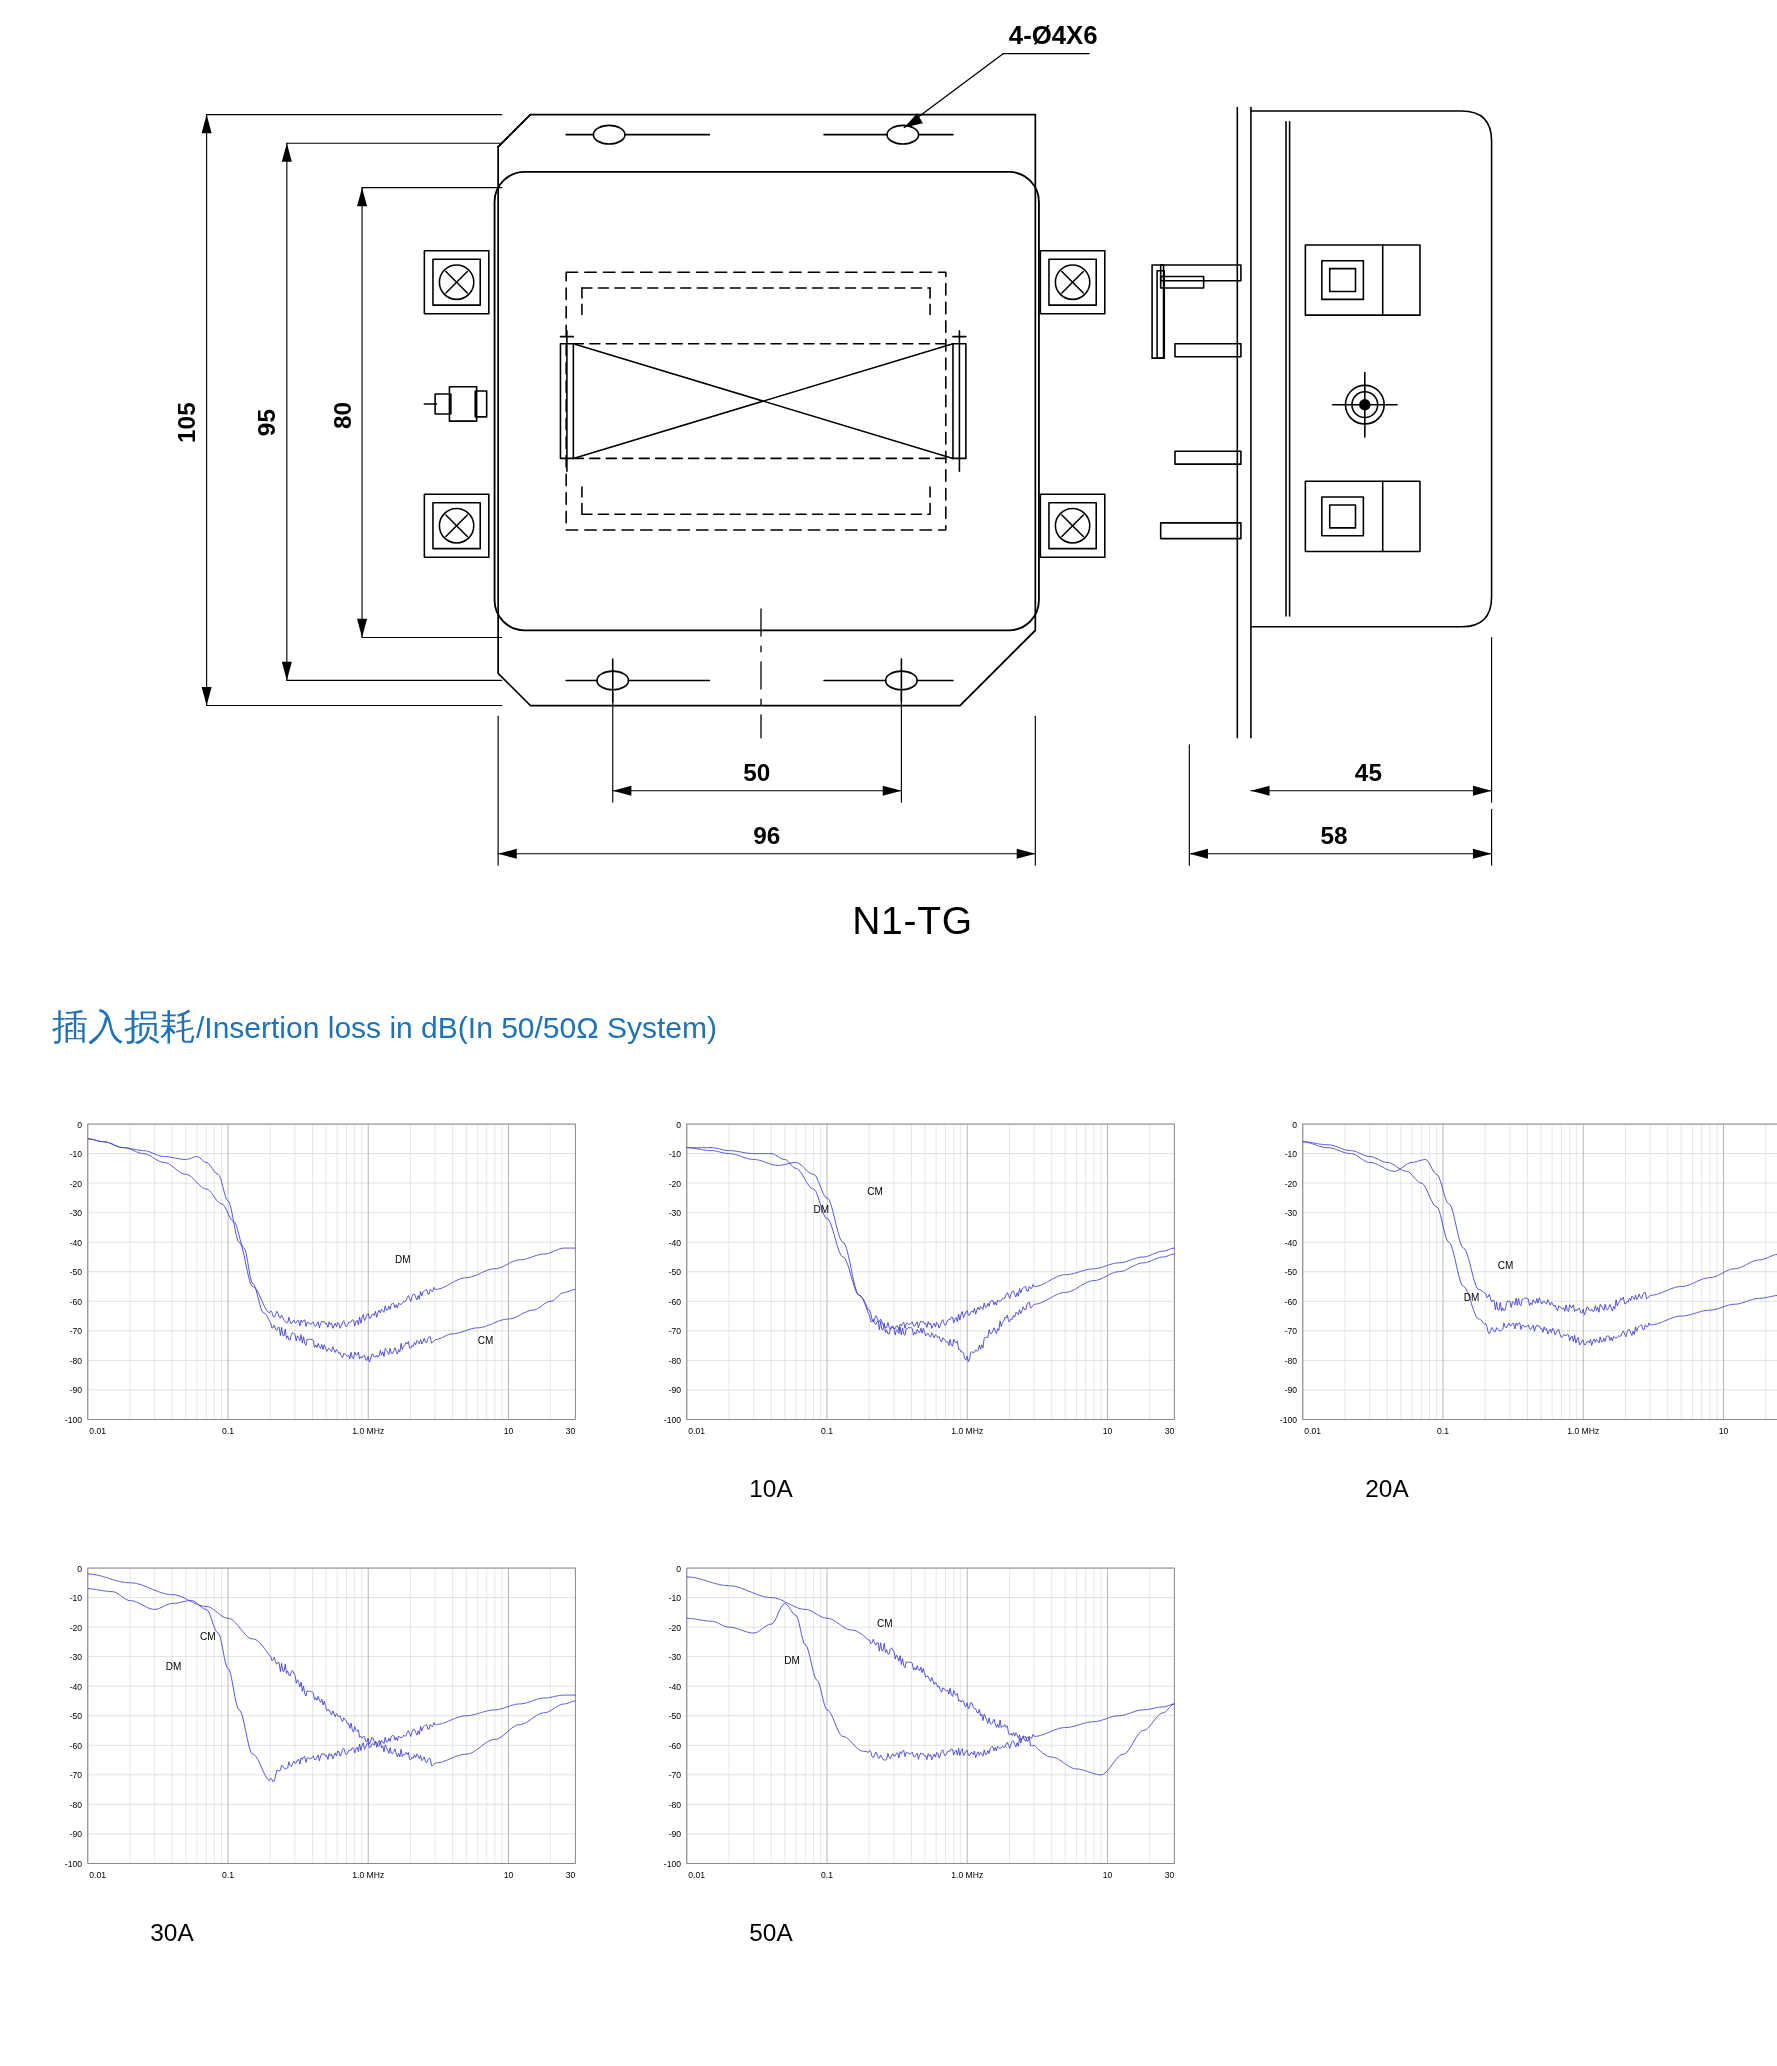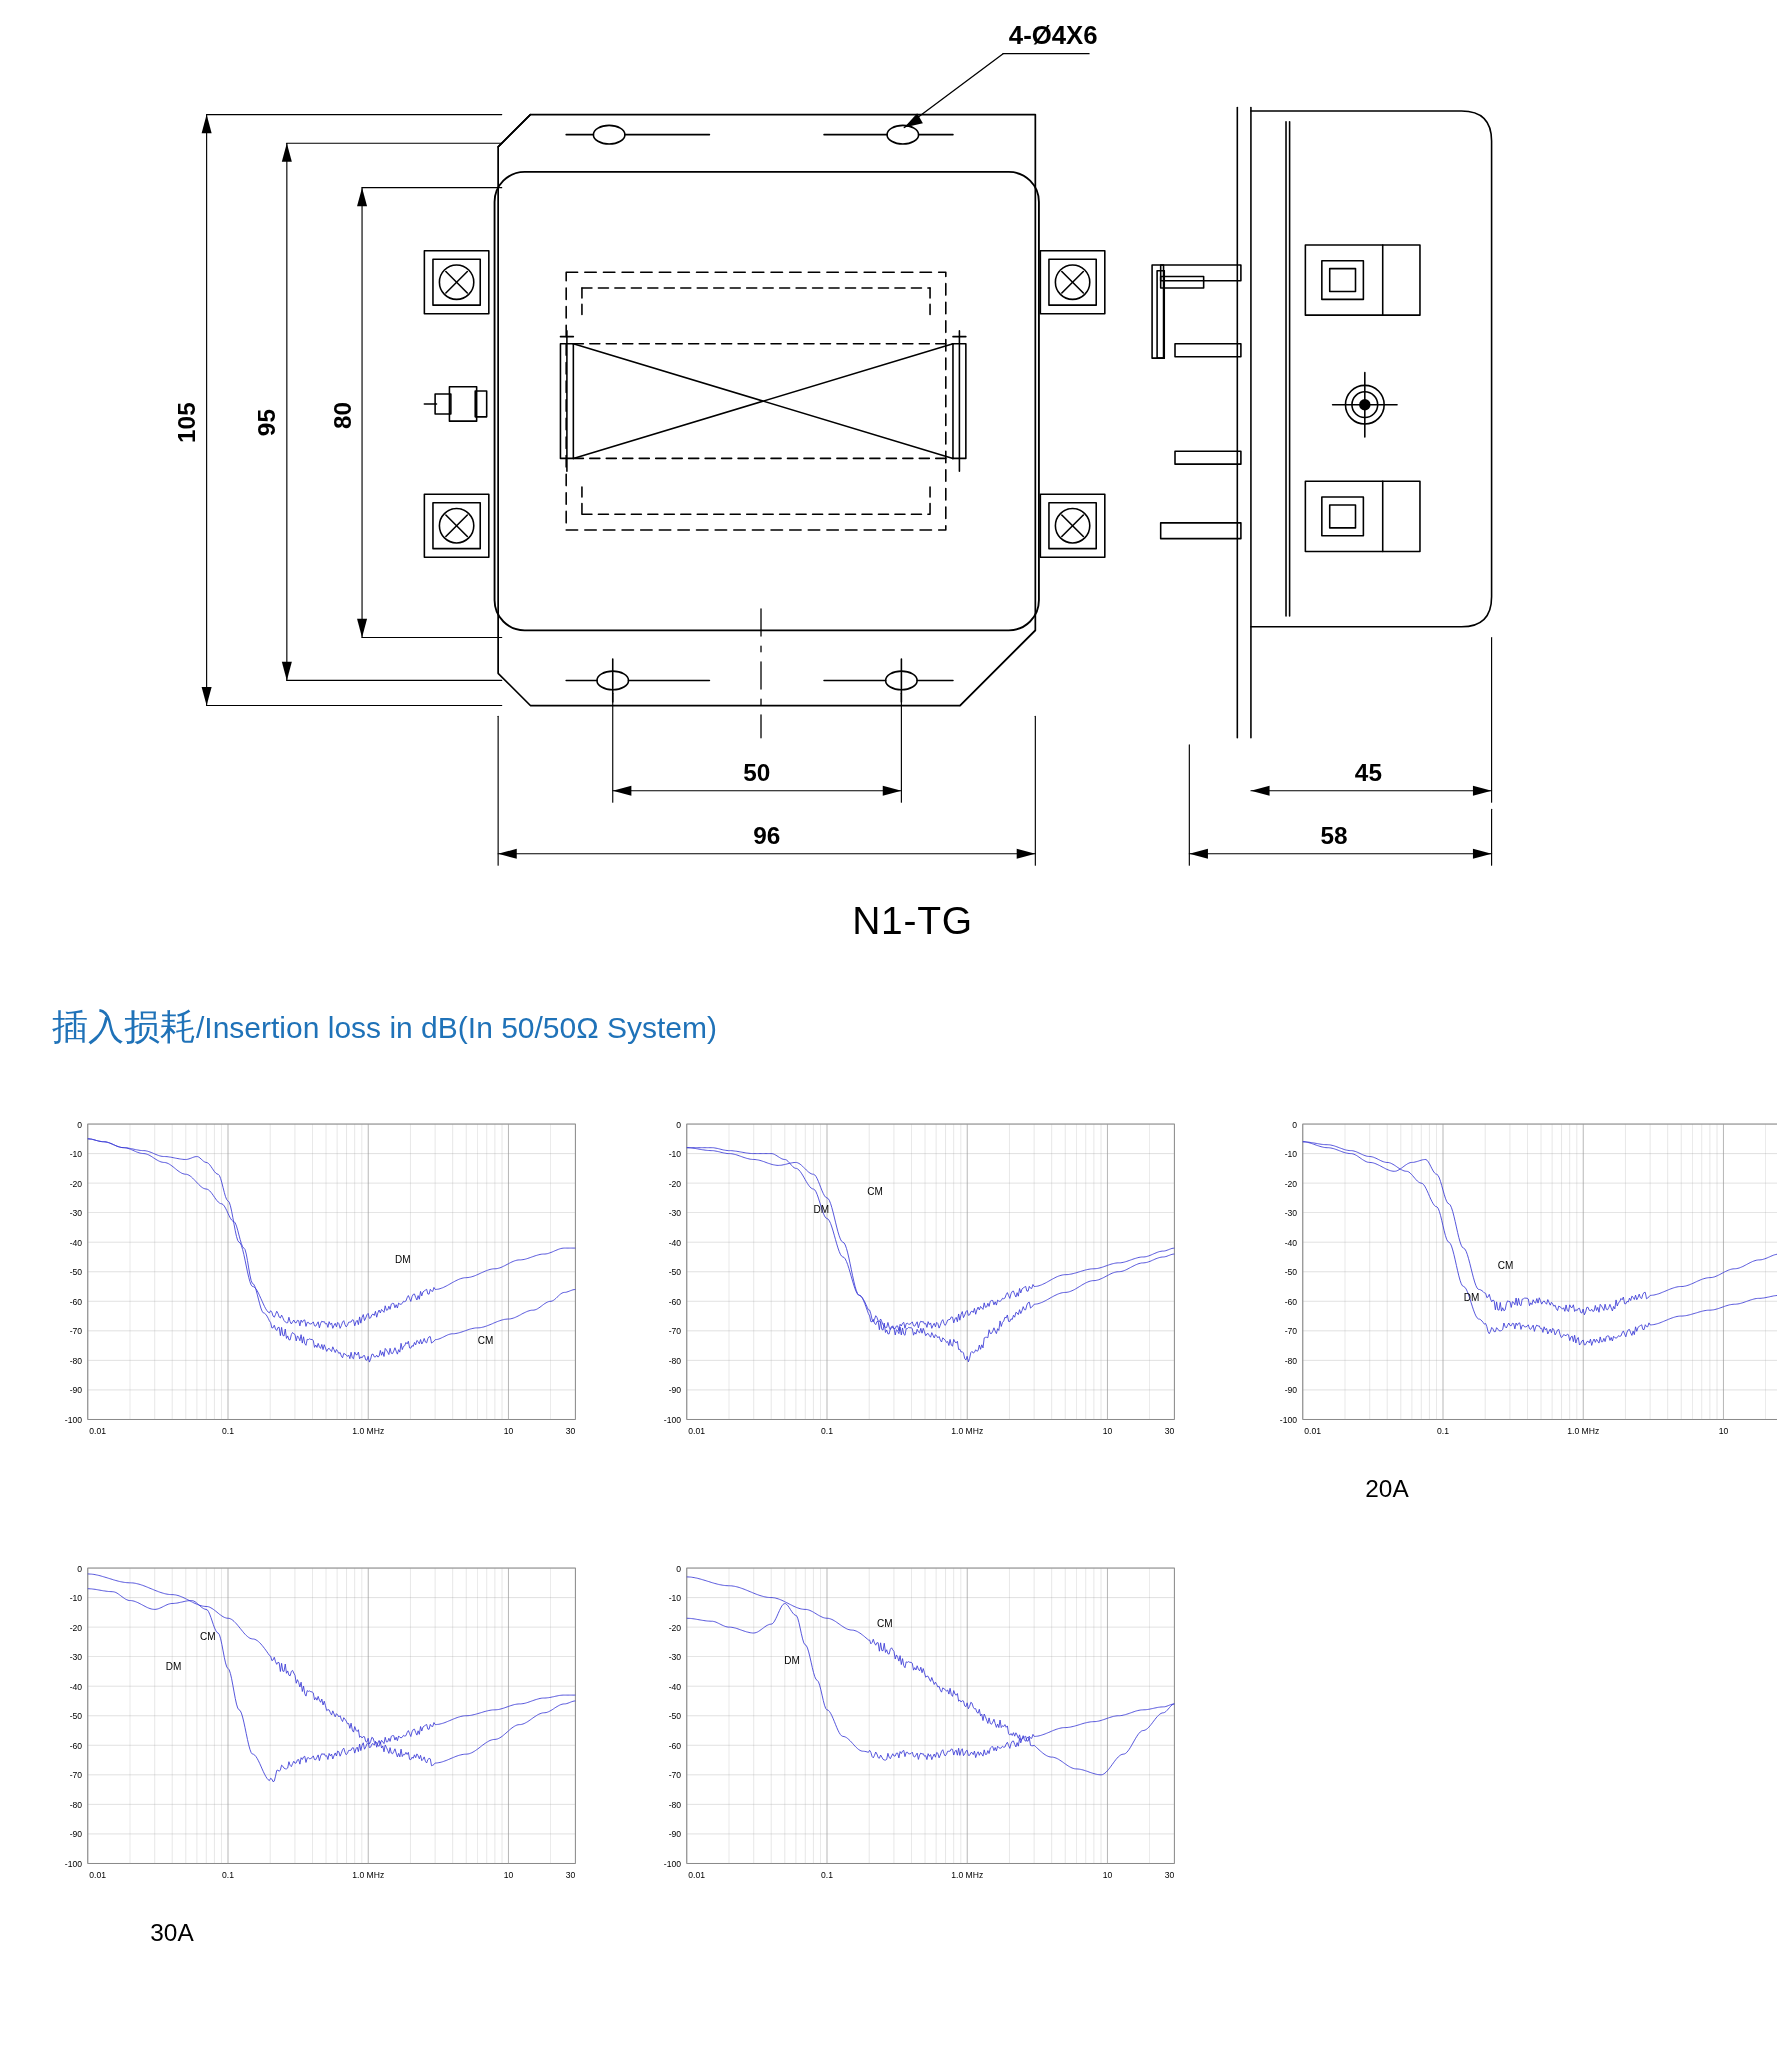--- a/index.html
+++ b/index.html
@@ -449,20 +449,21 @@
             <text x="70" y="446" text-anchor="start" font-size="12" fill="#000">0.01</text>
             <text x="263.5640744702255" y="446" text-anchor="middle" font-size="12" fill="#000">0.1</text>
             <text x="459.128148940451" y="446" text-anchor="middle" font-size="12" fill="#000">1.0  MHz</text>
             <text x="654.6922234106764" y="446" text-anchor="middle" font-size="12" fill="#000">10</text>
             <text x="748" y="446" text-anchor="end" font-size="12" fill="#000">30</text>
             <path d="M 68.0,47.0 L 69.7,47.0 L 71.4,47.1 L 73.1,47.2 L 74.8,47.4 L 76.5,47.6 L 78.2,47.8 L 79.9,48.1 L 81.6,48.4 L 83.3,48.7 L 85.0,49.0 L 86.7,49.3 L 88.4,49.6 L 90.1,49.9 L 91.8,50.1 L 93.5,50.4 L 95.2,50.6 L 96.9,50.8 L 98.6,50.9 L 100.3,51.0 L 102.0,51.1 L 103.7,51.1 L 105.4,51.2 L 107.1,51.5 L 108.8,51.8 L 110.5,52.1 L 112.2,52.5 L 113.9,52.9 L 115.6,53.4 L 117.3,53.8 L 119.0,54.2 L 120.7,54.5 L 122.4,54.8 L 124.1,55.1 L 125.8,55.2 L 127.5,55.2 L 129.2,55.3 L 130.9,55.5 L 132.6,55.8 L 134.3,56.2 L 136.0,56.6 L 137.7,57.1 L 139.4,57.7 L 141.1,58.3 L 142.8,58.9 L 144.5,59.5 L 146.2,60.1 L 147.9,60.7 L 149.6,61.2 L 151.3,61.8 L 153.0,62.2 L 154.7,62.6 L 156.4,63.0 L 158.1,63.2 L 159.8,63.4 L 161.5,63.4 L 163.2,63.5 L 164.9,63.7 L 166.6,64.0 L 168.3,64.3 L 170.0,64.7 L 171.7,65.2 L 173.4,65.8 L 175.1,66.3 L 176.8,66.9 L 178.5,67.6 L 180.2,68.2 L 181.9,68.8 L 183.6,69.3 L 185.3,69.9 L 187.0,70.4 L 188.7,70.8 L 190.4,71.1 L 192.1,71.4 L 193.8,71.6 L 195.5,71.7 L 197.2,71.6 L 198.9,71.5 L 200.6,71.3 L 202.3,70.9 L 204.0,70.6 L 205.7,70.2 L 207.4,69.8 L 209.1,69.3 L 210.8,68.9 L 212.5,68.5 L 214.2,68.2 L 215.9,67.9 L 217.6,67.7 L 219.3,67.6 L 221.0,67.6 L 222.7,68.1 L 224.4,68.9 L 226.1,70.0 L 227.8,71.4 L 229.5,72.9 L 231.2,74.6 L 232.9,76.3 L 234.6,78.0 L 236.3,79.6 L 238.0,81.1 L 239.7,82.3 L 241.4,83.3 L 243.1,83.9 L 244.8,84.0 L 246.5,85.0 L 248.2,87.1 L 249.9,90.3 L 251.6,94.2 L 253.3,98.5 L 255.0,102.9 L 256.7,107.2 L 258.4,111.0 L 260.1,114.1 L 261.8,116.2 L 263.5,117.0 L 265.2,118.0 L 266.9,120.7 L 268.6,125.0 L 270.3,130.5 L 272.0,136.9 L 273.7,143.7 L 275.4,150.8 L 277.1,157.7 L 278.8,164.2 L 280.5,169.8 L 282.2,174.4 L 283.9,177.5 L 285.6,178.8 L 287.3,179.7 L 289.0,182.7 L 290.7,187.5 L 292.4,193.7 L 294.1,200.9 L 295.8,208.9 L 297.5,217.2 L 299.2,225.4 L 300.9,233.1 L 302.6,240.1 L 304.3,245.9 L 306.0,250.2 L 307.7,252.6 L 309.4,253.1 L 311.1,254.4 L 312.8,256.9 L 314.5,260.3 L 316.2,264.3 L 317.9,268.9 L 319.6,273.6 L 321.3,278.4 L 323.0,281.6 L 324.7,289.6 L 326.4,289.8 L 328.1,286.3 L 329.8,291.8 L 331.5,293.8 L 333.2,289.5 L 334.9,289.3 L 336.6,300.9 L 338.3,289.3 L 340.0,300.4 L 341.7,301.4 L 343.4,291.6 L 345.1,304.7 L 346.8,301.2 L 348.5,306.6 L 350.2,306.7 L 351.9,299.3 L 353.6,296.5 L 355.3,298.2 L 357.0,299.2 L 358.7,308.2 L 360.4,300.8 L 362.1,302.5 L 363.8,306.3 L 365.5,297.2 L 367.2,308.1 L 368.9,298.4 L 370.6,307.1 L 372.3,308.6 L 374.0,299.5 L 375.7,299.3 L 377.4,297.6 L 379.1,298.2 L 380.8,298.0 L 382.5,299.2 L 384.2,308.5 L 385.9,304.5 L 387.6,307.0 L 389.3,300.3 L 391.0,303.9 L 392.7,305.1 L 394.4,298.9 L 396.1,305.7 L 397.8,298.9 L 399.5,303.8 L 401.2,309.3 L 402.9,306.7 L 404.6,306.1 L 406.3,309.0 L 408.0,311.3 L 409.7,304.9 L 411.4,308.6 L 413.1,312.3 L 414.8,307.7 L 416.5,309.5 L 418.2,312.2 L 419.9,310.3 L 421.6,315.3 L 423.3,318.0 L 425.0,312.1 L 426.7,313.8 L 428.4,315.6 L 430.1,318.5 L 431.8,317.3 L 433.5,322.9 L 435.2,314.4 L 436.9,322.4 L 438.6,323.8 L 440.3,314.3 L 442.0,318.0 L 443.7,319.2 L 445.4,317.0 L 447.1,328.4 L 448.8,328.1 L 450.5,332.0 L 452.2,331.5 L 453.9,333.3 L 455.6,341.1 L 457.3,343.0 L 459.0,337.9 L 460.7,345.7 L 462.4,340.9 L 464.1,332.8 L 465.8,331.1 L 467.5,333.4 L 469.2,332.3 L 470.9,328.8 L 472.6,330.9 L 474.3,329.9 L 476.0,322.2 L 477.7,328.2 L 479.4,321.9 L 481.1,326.2 L 482.8,312.3 L 484.5,311.5 L 486.2,311.4 L 487.9,312.0 L 489.6,300.9 L 491.3,306.2 L 493.0,306.1 L 494.7,302.9 L 496.4,298.2 L 498.1,302.7 L 499.8,306.3 L 501.5,299.4 L 503.2,301.9 L 504.9,288.6 L 506.6,296.3 L 508.3,290.6 L 510.0,288.8 L 511.7,283.4 L 513.4,284.5 L 515.1,280.3 L 516.8,289.2 L 518.5,289.5 L 520.2,285.7 L 521.9,286.6 L 523.6,280.7 L 525.3,283.4 L 527.0,276.6 L 528.7,277.5 L 530.4,279.8 L 532.1,272.9 L 533.8,278.3 L 535.5,274.3 L 537.2,268.7 L 538.9,272.9 L 540.6,273.1 L 542.3,266.4 L 544.0,263.2 L 545.7,262.4 L 547.4,270.7 L 549.1,269.2 L 550.8,267.6 L 552.5,265.3 L 554.2,265.2 L 555.9,265.0 L 557.6,264.7 L 559.3,264.2 L 561.0,263.6 L 562.7,263.0 L 564.4,262.3 L 566.1,261.4 L 567.8,260.6 L 569.5,259.7 L 571.2,258.7 L 572.9,257.8 L 574.6,256.8 L 576.3,255.8 L 578.0,254.9 L 579.7,254.0 L 581.4,253.1 L 583.1,252.3 L 584.8,251.5 L 586.5,250.8 L 588.2,250.2 L 589.9,249.7 L 591.6,249.3 L 593.3,249.0 L 595.0,248.9 L 596.7,248.8 L 598.4,248.6 L 600.1,248.3 L 601.8,247.8 L 603.5,247.2 L 605.2,246.5 L 606.9,245.7 L 608.6,244.9 L 610.3,243.9 L 612.0,242.9 L 613.7,241.9 L 615.4,240.8 L 617.1,239.8 L 618.8,238.7 L 620.5,237.7 L 622.2,236.8 L 623.9,235.8 L 625.6,235.0 L 627.3,234.3 L 629.0,233.6 L 630.7,233.1 L 632.4,232.7 L 634.1,232.4 L 635.8,232.4 L 637.5,232.3 L 639.2,232.0 L 640.9,231.6 L 642.6,231.1 L 644.3,230.4 L 646.0,229.7 L 647.7,228.9 L 649.4,228.1 L 651.1,227.2 L 652.8,226.3 L 654.5,225.4 L 656.2,224.5 L 657.9,223.6 L 659.6,222.8 L 661.3,222.0 L 663.0,221.4 L 664.7,220.8 L 666.4,220.4 L 668.1,220.1 L 669.8,220.0 L 671.5,219.9 L 673.2,219.7 L 674.9,219.4 L 676.6,218.9 L 678.3,218.3 L 680.0,217.6 L 681.7,216.8 L 683.4,215.9 L 685.1,215.0 L 686.8,214.1 L 688.5,213.2 L 690.2,212.3 L 691.9,211.5 L 693.6,210.6 L 695.3,209.9 L 697.0,209.2 L 698.7,208.6 L 700.4,208.2 L 702.1,207.8 L 703.8,207.7 L 705.5,207.6 L 707.2,207.4 L 708.9,207.1 L 710.6,206.7 L 712.3,206.1 L 714.0,205.5 L 715.7,204.8 L 717.4,204.0 L 719.1,203.3 L 720.8,202.5 L 722.5,201.8 L 724.2,201.2 L 725.9,200.6 L 727.6,200.1 L 729.3,199.7 L 731.0,199.5 L 732.7,199.4 L 734.4,199.2 L 736.1,198.8 L 737.8,198.3 L 739.5,197.6 L 741.2,197.0 L 742.9,196.3 L 744.6,195.8 L 746.3,195.4 L 748.0,195.3" fill="none" stroke="#3b3bd6" stroke-width="1.2"></path>
             <path d="M 68.0,47.0 L 69.7,47.0 L 71.4,47.0 L 73.1,47.0 L 74.8,47.0 L 76.5,47.0 L 78.2,47.0 L 79.9,47.0 L 81.6,47.0 L 83.3,47.0 L 85.0,47.0 L 86.7,47.0 L 88.4,47.0 L 90.1,47.0 L 91.8,47.0 L 93.5,47.0 L 95.2,47.0 L 96.9,47.0 L 98.6,47.0 L 100.3,47.0 L 102.0,47.0 L 103.7,47.0 L 105.4,47.1 L 107.1,47.4 L 108.8,47.7 L 110.5,48.0 L 112.2,48.4 L 113.9,48.8 L 115.6,49.3 L 117.3,49.7 L 119.0,50.1 L 120.7,50.4 L 122.4,50.7 L 124.1,50.9 L 125.8,51.1 L 127.5,51.1 L 129.2,51.1 L 130.9,51.2 L 132.6,51.4 L 134.3,51.6 L 136.0,51.8 L 137.7,52.0 L 139.4,52.3 L 141.1,52.6 L 142.8,52.9 L 144.5,53.2 L 146.2,53.5 L 147.9,53.8 L 149.6,54.1 L 151.3,54.4 L 153.0,54.6 L 154.7,54.8 L 156.4,55.0 L 158.1,55.1 L 159.8,55.2 L 161.5,55.2 L 163.2,55.2 L 164.9,55.2 L 166.6,55.2 L 168.3,55.2 L 170.0,55.2 L 171.7,55.2 L 173.4,55.2 L 175.1,55.2 L 176.8,55.2 L 178.5,55.2 L 180.2,55.2 L 181.9,55.2 L 183.6,55.2 L 185.3,55.2 L 187.0,55.3 L 188.7,55.7 L 190.4,56.4 L 192.1,57.4 L 193.8,58.4 L 195.5,59.5 L 197.2,60.6 L 198.9,61.6 L 200.6,62.5 L 202.3,63.1 L 204.0,63.4 L 205.7,63.6 L 207.4,64.4 L 209.1,65.9 L 210.8,67.7 L 212.5,69.7 L 214.2,71.7 L 215.9,73.5 L 217.6,74.9 L 219.3,75.7 L 221.0,75.9 L 222.7,76.7 L 224.4,78.1 L 226.1,80.1 L 227.8,82.5 L 229.5,85.2 L 231.2,88.1 L 232.9,91.1 L 234.6,94.1 L 236.3,96.9 L 238.0,99.4 L 239.7,101.6 L 241.4,103.3 L 243.1,104.3 L 244.8,104.7 L 246.5,105.8 L 248.2,108.5 L 249.9,112.5 L 251.6,117.3 L 253.3,122.7 L 255.0,128.2 L 256.7,133.5 L 258.4,138.3 L 260.1,142.2 L 261.8,144.8 L 263.5,145.8 L 265.2,146.7 L 266.9,149.1 L 268.6,152.8 L 270.3,157.6 L 272.0,163.1 L 273.7,169.0 L 275.4,175.1 L 277.1,181.1 L 278.8,186.7 L 280.5,191.6 L 282.2,195.6 L 283.9,198.2 L 285.6,199.4 L 287.3,200.0 L 289.0,202.2 L 290.7,205.7 L 292.4,210.1 L 294.1,215.4 L 295.8,221.1 L 297.5,227.1 L 299.2,233.0 L 300.9,238.6 L 302.6,243.7 L 304.3,247.9 L 306.0,251.0 L 307.7,252.7 L 309.4,253.1 L 311.1,254.1 L 312.8,256.1 L 314.5,258.8 L 316.2,262.0 L 317.9,265.7 L 319.6,269.5 L 321.3,273.3 L 323.0,273.5 L 324.7,278.8 L 326.4,286.5 L 328.1,289.7 L 329.8,286.4 L 331.5,281.3 L 333.2,283.7 L 334.9,288.7 L 336.6,289.8 L 338.3,285.9 L 340.0,289.6 L 341.7,293.8 L 343.4,296.0 L 345.1,297.5 L 346.8,297.8 L 348.5,290.7 L 350.2,297.3 L 351.9,300.6 L 353.6,297.9 L 355.3,295.4 L 357.0,299.3 L 358.7,299.3 L 360.4,295.6 L 362.1,295.6 L 363.8,302.2 L 365.5,293.3 L 367.2,295.7 L 368.9,291.9 L 370.6,290.6 L 372.3,298.8 L 374.0,292.5 L 375.7,291.6 L 377.4,293.4 L 379.1,293.0 L 380.8,292.0 L 382.5,289.9 L 384.2,295.3 L 385.9,295.9 L 387.6,292.9 L 389.3,289.8 L 391.0,298.3 L 392.7,292.1 L 394.4,288.9 L 396.1,290.1 L 397.8,289.4 L 399.5,292.9 L 401.2,292.2 L 402.9,297.6 L 404.6,289.6 L 406.3,293.6 L 408.0,291.4 L 409.7,298.9 L 411.4,294.9 L 413.1,291.9 L 414.8,296.8 L 416.5,290.6 L 418.2,292.3 L 419.9,298.6 L 421.6,294.6 L 423.3,289.2 L 425.0,286.8 L 426.7,292.0 L 428.4,294.8 L 430.1,292.0 L 431.8,287.4 L 433.5,286.8 L 435.2,286.4 L 436.9,283.0 L 438.6,283.4 L 440.3,291.3 L 442.0,285.8 L 443.7,283.6 L 445.4,289.7 L 447.1,278.9 L 448.8,287.6 L 450.5,279.7 L 452.2,275.5 L 453.9,284.0 L 455.6,280.5 L 457.3,275.8 L 459.0,274.0 L 460.7,280.8 L 462.4,280.3 L 464.1,275.9 L 465.8,274.8 L 467.5,276.9 L 469.2,271.1 L 470.9,279.3 L 472.6,273.1 L 474.3,269.3 L 476.0,273.3 L 477.7,268.4 L 479.4,270.4 L 481.1,272.5 L 482.8,263.4 L 484.5,269.6 L 486.2,269.2 L 487.9,264.0 L 489.6,268.3 L 491.3,261.1 L 493.0,260.0 L 494.7,260.1 L 496.4,266.1 L 498.1,261.9 L 499.8,266.5 L 501.5,259.6 L 503.2,261.0 L 504.9,261.3 L 506.6,260.0 L 508.3,257.0 L 510.0,257.7 L 511.7,256.7 L 513.4,252.0 L 515.1,249.1 L 516.8,253.2 L 518.5,257.2 L 520.2,250.6 L 521.9,247.4 L 523.6,246.9 L 525.3,251.7 L 527.0,255.3 L 528.7,249.2 L 530.4,254.1 L 532.1,243.3 L 533.8,249.6 L 535.5,244.1 L 537.2,242.6 L 538.9,241.5 L 540.6,240.4 L 542.3,246.9 L 544.0,247.1 L 545.7,240.4 L 547.4,242.9 L 549.1,243.3 L 550.8,237.8 L 552.5,240.6 L 554.2,240.5 L 555.9,240.3 L 557.6,240.0 L 559.3,239.5 L 561.0,238.9 L 562.7,238.3 L 564.4,237.5 L 566.1,236.7 L 567.8,235.9 L 569.5,235.0 L 571.2,234.0 L 572.9,233.1 L 574.6,232.1 L 576.3,231.1 L 578.0,230.2 L 579.7,229.3 L 581.4,228.4 L 583.1,227.5 L 584.8,226.8 L 586.5,226.1 L 588.2,225.5 L 589.9,225.0 L 591.6,224.6 L 593.3,224.3 L 595.0,224.1 L 596.7,224.1 L 598.4,224.0 L 600.1,223.9 L 601.8,223.6 L 603.5,223.3 L 605.2,223.0 L 606.9,222.6 L 608.6,222.1 L 610.3,221.7 L 612.0,221.2 L 613.7,220.6 L 615.4,220.1 L 617.1,219.6 L 618.8,219.1 L 620.5,218.6 L 622.2,218.1 L 623.9,217.6 L 625.6,217.2 L 627.3,216.8 L 629.0,216.5 L 630.7,216.2 L 632.4,216.0 L 634.1,215.9 L 635.8,215.9 L 637.5,215.8 L 639.2,215.6 L 640.9,215.4 L 642.6,215.0 L 644.3,214.6 L 646.0,214.1 L 647.7,213.6 L 649.4,213.0 L 651.1,212.4 L 652.8,211.8 L 654.5,211.2 L 656.2,210.6 L 657.9,210.0 L 659.6,209.5 L 661.3,209.0 L 663.0,208.6 L 664.7,208.2 L 666.4,207.9 L 668.1,207.7 L 669.8,207.6 L 671.5,207.6 L 673.2,207.5 L 674.9,207.2 L 676.6,206.9 L 678.3,206.5 L 680.0,206.0 L 681.7,205.5 L 683.4,204.9 L 685.1,204.3 L 686.8,203.7 L 688.5,203.1 L 690.2,202.5 L 691.9,201.9 L 693.6,201.4 L 695.3,200.9 L 697.0,200.4 L 698.7,200.0 L 700.4,199.7 L 702.1,199.5 L 703.8,199.4 L 705.5,199.4 L 707.2,199.2 L 708.9,198.9 L 710.6,198.4 L 712.3,197.9 L 714.0,197.2 L 715.7,196.5 L 717.4,195.8 L 719.1,195.0 L 720.8,194.3 L 722.5,193.6 L 724.2,192.9 L 725.9,192.3 L 727.6,191.8 L 729.3,191.5 L 731.0,191.2 L 732.7,191.2 L 734.4,191.0 L 736.1,190.6 L 737.8,190.0 L 739.5,189.4 L 741.2,188.7 L 742.9,188.1 L 744.6,187.5 L 746.3,187.2 L 748.0,187.0" fill="none" stroke="#3b3bd6" stroke-width="1.2"></path>
             <text x="319.6" y="112.88" font-size="14" fill="#000">CM</text>
             <text x="244.8" y="137.6" font-size="14" fill="#000">DM</text>
           </svg></div>
+      <div class="chart-caption">10A</div>
     </div>
     <div class="chart-cell col2">
       <div class="chart-box"><svg width="545" height="337" viewBox="0 0 760 470">
             <rect x="68" y="14" width="680" height="412" fill="#fff" stroke="#555" stroke-width="1"></rect>
             <line x1="68" y1="14" x2="68" y2="426" stroke="#9a9a9a" stroke-width="1.1" opacity="0.9"></line>
             <line x1="126.87065248980248" y1="14" x2="126.87065248980248" y2="426" stroke="#9a9a9a" stroke-width="0.6" opacity="0.55"></line>
             <line x1="161.30777658932348" y1="14" x2="161.30777658932348" y2="426" stroke="#9a9a9a" stroke-width="0.6" opacity="0.55"></line>
             <line x1="185.74130497960496" y1="14" x2="185.74130497960496" y2="426" stroke="#9a9a9a" stroke-width="0.6" opacity="0.55"></line>
             <line x1="204.693421980423" y1="14" x2="204.693421980423" y2="426" stroke="#9a9a9a" stroke-width="0.6" opacity="0.55"></line>
             <line x1="220.17842907912595" y1="14" x2="220.17842907912595" y2="426" stroke="#9a9a9a" stroke-width="0.6" opacity="0.55"></line>
@@ -654,16 +655,17 @@
             <text x="70" y="446" text-anchor="start" font-size="12" fill="#000">0.01</text>
             <text x="263.5640744702255" y="446" text-anchor="middle" font-size="12" fill="#000">0.1</text>
             <text x="459.128148940451" y="446" text-anchor="middle" font-size="12" fill="#000">1.0  MHz</text>
             <text x="654.6922234106764" y="446" text-anchor="middle" font-size="12" fill="#000">10</text>
             <text x="748" y="446" text-anchor="end" font-size="12" fill="#000">30</text>
             <path d="M 68.0,26.4 L 69.7,26.4 L 71.4,26.5 L 73.1,26.6 L 74.8,26.8 L 76.5,27.1 L 78.2,27.3 L 79.9,27.7 L 81.6,28.0 L 83.3,28.4 L 85.0,28.9 L 86.7,29.3 L 88.4,29.8 L 90.1,30.3 L 91.8,30.8 L 93.5,31.3 L 95.2,31.8 L 96.9,32.4 L 98.6,32.9 L 100.3,33.4 L 102.0,34.0 L 103.7,34.5 L 105.4,35.0 L 107.1,35.5 L 108.8,35.9 L 110.5,36.4 L 112.2,36.8 L 113.9,37.2 L 115.6,37.5 L 117.3,37.8 L 119.0,38.1 L 120.7,38.3 L 122.4,38.5 L 124.1,38.6 L 125.8,38.7 L 127.5,38.7 L 129.2,38.8 L 130.9,38.9 L 132.6,39.2 L 134.3,39.4 L 136.0,39.8 L 137.7,40.2 L 139.4,40.6 L 141.1,41.1 L 142.8,41.7 L 144.5,42.3 L 146.2,42.9 L 147.9,43.5 L 149.6,44.2 L 151.3,44.9 L 153.0,45.6 L 154.7,46.3 L 156.4,47.0 L 158.1,47.7 L 159.8,48.4 L 161.5,49.1 L 163.2,49.8 L 164.9,50.5 L 166.6,51.1 L 168.3,51.7 L 170.0,52.3 L 171.7,52.8 L 173.4,53.3 L 175.1,53.8 L 176.8,54.2 L 178.5,54.5 L 180.2,54.8 L 181.9,55.0 L 183.6,55.1 L 185.3,55.2 L 187.0,55.2 L 188.7,55.4 L 190.4,55.6 L 192.1,56.0 L 193.8,56.5 L 195.5,57.0 L 197.2,57.6 L 198.9,58.3 L 200.6,59.0 L 202.3,59.8 L 204.0,60.6 L 205.7,61.5 L 207.4,62.3 L 209.1,63.2 L 210.8,64.1 L 212.5,65.0 L 214.2,65.8 L 215.9,66.7 L 217.6,67.5 L 219.3,68.2 L 221.0,69.0 L 222.7,69.6 L 224.4,70.2 L 226.1,70.7 L 227.8,71.1 L 229.5,71.4 L 231.2,71.6 L 232.9,71.7 L 234.6,71.7 L 236.3,72.0 L 238.0,72.5 L 239.7,73.1 L 241.4,73.9 L 243.1,74.7 L 244.8,75.7 L 246.5,76.7 L 248.2,77.7 L 249.9,78.8 L 251.6,79.8 L 253.3,80.7 L 255.0,81.6 L 256.7,82.4 L 258.4,83.1 L 260.1,83.6 L 261.8,83.9 L 263.5,84.0 L 265.2,84.1 L 266.9,84.5 L 268.6,85.0 L 270.3,85.7 L 272.0,86.5 L 273.7,87.5 L 275.4,88.5 L 277.1,89.7 L 278.8,90.9 L 280.5,92.1 L 282.2,93.3 L 283.9,94.5 L 285.6,95.6 L 287.3,96.7 L 289.0,97.7 L 290.7,98.6 L 292.4,99.4 L 294.1,99.9 L 295.8,100.3 L 297.5,100.5 L 299.2,100.6 L 300.9,100.8 L 302.6,101.3 L 304.3,101.9 L 306.0,102.7 L 307.7,103.7 L 309.4,104.7 L 311.1,105.9 L 312.8,107.2 L 314.5,108.5 L 316.2,109.9 L 317.9,111.4 L 319.6,112.8 L 321.3,114.3 L 323.0,114.4 L 324.7,119.7 L 326.4,117.9 L 328.1,113.3 L 329.8,118.6 L 331.5,121.6 L 333.2,118.1 L 334.9,118.3 L 336.6,130.0 L 338.3,118.3 L 340.0,129.0 L 341.7,129.3 L 343.4,118.9 L 345.1,131.7 L 346.8,128.0 L 348.5,133.5 L 350.2,134.0 L 351.9,127.2 L 353.6,125.2 L 355.3,128.1 L 357.0,130.4 L 358.7,140.9 L 360.4,135.2 L 362.1,138.4 L 363.8,143.8 L 365.5,136.2 L 367.2,148.6 L 368.9,140.3 L 370.6,150.2 L 372.3,153.0 L 374.0,144.9 L 375.7,145.5 L 377.4,144.5 L 379.1,145.6 L 380.8,145.5 L 382.5,146.8 L 384.2,156.4 L 385.9,152.9 L 387.6,156.2 L 389.3,150.3 L 391.0,155.1 L 392.7,157.4 L 394.4,152.3 L 396.1,160.0 L 397.8,154.2 L 399.5,160.0 L 401.2,166.4 L 402.9,164.7 L 404.6,165.0 L 406.3,168.8 L 408.0,172.1 L 409.7,166.7 L 411.4,171.5 L 413.1,176.4 L 414.8,173.1 L 416.5,176.3 L 418.2,180.0 L 419.9,178.9 L 421.6,184.3 L 423.3,187.1 L 425.0,181.1 L 426.7,182.4 L 428.4,183.5 L 430.1,185.7 L 431.8,184.1 L 433.5,189.8 L 435.2,181.7 L 436.9,190.4 L 438.6,193.0 L 440.3,184.9 L 442.0,189.8 L 443.7,191.4 L 445.4,189.0 L 447.1,199.7 L 448.8,198.2 L 450.5,200.9 L 452.2,199.0 L 453.9,199.5 L 455.6,206.3 L 457.3,207.4 L 459.0,202.0 L 460.7,210.3 L 462.4,207.0 L 464.1,201.3 L 465.8,202.4 L 467.5,208.1 L 469.2,210.4 L 470.9,210.1 L 472.6,215.2 L 474.3,216.4 L 476.0,211.0 L 477.7,220.2 L 479.4,217.9 L 481.1,226.7 L 482.8,217.6 L 484.5,221.5 L 486.2,226.0 L 487.9,230.7 L 489.6,223.0 L 491.3,230.7 L 493.0,231.9 L 494.7,228.9 L 496.4,224.9 L 498.1,230.8 L 499.8,236.2 L 501.5,231.5 L 503.2,236.5 L 504.9,226.0 L 506.6,236.5 L 508.3,233.9 L 510.0,235.0 L 511.7,232.3 L 513.4,236.1 L 515.1,234.2 L 516.8,245.1 L 518.5,247.0 L 520.2,244.8 L 521.9,247.5 L 523.6,243.6 L 525.3,248.5 L 527.0,243.8 L 528.7,246.9 L 530.4,251.4 L 532.1,246.6 L 533.8,254.0 L 535.5,251.8 L 537.2,247.8 L 538.9,253.6 L 540.6,255.7 L 542.3,251.0 L 544.0,249.7 L 545.7,251.1 L 547.4,261.4 L 549.1,261.8 L 550.8,261.9 L 552.5,261.3 L 554.2,262.8 L 555.9,264.4 L 557.6,266.0 L 559.3,267.5 L 561.0,269.1 L 562.7,270.5 L 564.4,272.0 L 566.1,273.3 L 567.8,274.4 L 569.5,275.5 L 571.2,276.3 L 572.9,277.0 L 574.6,277.4 L 576.3,277.7 L 578.0,277.7 L 579.7,278.0 L 581.4,278.5 L 583.1,279.1 L 584.8,279.9 L 586.5,280.8 L 588.2,281.9 L 589.9,283.0 L 591.6,284.1 L 593.3,285.4 L 595.0,286.6 L 596.7,287.8 L 598.4,289.0 L 600.1,290.1 L 601.8,291.1 L 603.5,292.0 L 605.2,292.8 L 606.9,293.4 L 608.6,293.9 L 610.3,294.1 L 612.0,294.2 L 613.7,294.3 L 615.4,294.5 L 617.1,294.8 L 618.8,295.2 L 620.5,295.6 L 622.2,296.1 L 623.9,296.7 L 625.6,297.2 L 627.3,297.8 L 629.0,298.5 L 630.7,299.1 L 632.4,299.6 L 634.1,300.2 L 635.8,300.7 L 637.5,301.2 L 639.2,301.6 L 640.9,302.0 L 642.6,302.2 L 644.3,302.4 L 646.0,302.4 L 647.7,302.1 L 649.4,301.3 L 651.1,300.1 L 652.8,298.6 L 654.5,296.9 L 656.2,294.9 L 657.9,292.7 L 659.6,290.4 L 661.3,288.1 L 663.0,285.7 L 664.7,283.4 L 666.4,281.2 L 668.1,279.2 L 669.8,277.4 L 671.5,275.9 L 673.2,274.7 L 674.9,273.9 L 676.6,273.6 L 678.3,273.3 L 680.0,272.5 L 681.7,271.0 L 683.4,269.0 L 685.1,266.7 L 686.8,264.0 L 688.5,261.1 L 690.2,258.1 L 691.9,255.1 L 693.6,252.1 L 695.3,249.3 L 697.0,246.7 L 698.7,244.5 L 700.4,242.7 L 702.1,241.4 L 703.8,240.7 L 705.5,240.5 L 707.2,240.0 L 708.9,239.0 L 710.6,237.7 L 712.3,236.0 L 714.0,234.1 L 715.7,232.0 L 717.4,229.8 L 719.1,227.5 L 720.8,225.3 L 722.5,223.1 L 724.2,221.2 L 725.9,219.4 L 727.6,217.9 L 729.3,216.8 L 731.0,216.1 L 732.7,215.9 L 734.4,215.4 L 736.1,214.2 L 737.8,212.5 L 739.5,210.6 L 741.2,208.6 L 742.9,206.7 L 744.6,205.0 L 746.3,203.9 L 748.0,203.5" fill="none" stroke="#3b3bd6" stroke-width="1.2"></path>
             <path d="M 68.0,84.0 L 69.7,84.1 L 71.4,84.2 L 73.1,84.3 L 74.8,84.5 L 76.5,84.7 L 78.2,84.9 L 79.9,85.2 L 81.6,85.5 L 83.3,85.8 L 85.0,86.1 L 86.7,86.4 L 88.4,86.7 L 90.1,87.0 L 91.8,87.2 L 93.5,87.5 L 95.2,87.7 L 96.9,87.9 L 98.6,88.0 L 100.3,88.1 L 102.0,88.2 L 103.7,88.2 L 105.4,88.5 L 107.1,88.9 L 108.8,89.5 L 110.5,90.3 L 112.2,91.1 L 113.9,91.9 L 115.6,92.8 L 117.3,93.6 L 119.0,94.4 L 120.7,95.1 L 122.4,95.7 L 124.1,96.1 L 125.8,96.4 L 127.5,96.4 L 129.2,96.5 L 130.9,96.7 L 132.6,97.0 L 134.3,97.4 L 136.0,97.8 L 137.7,98.3 L 139.4,98.9 L 141.1,99.5 L 142.8,100.1 L 144.5,100.7 L 146.2,101.3 L 147.9,101.9 L 149.6,102.4 L 151.3,103.0 L 153.0,103.4 L 154.7,103.8 L 156.4,104.2 L 158.1,104.4 L 159.8,104.6 L 161.5,104.6 L 163.2,104.4 L 164.9,103.9 L 166.6,103.2 L 168.3,102.2 L 170.0,101.1 L 171.7,99.8 L 173.4,98.6 L 175.1,97.3 L 176.8,96.0 L 178.5,94.9 L 180.2,93.9 L 181.9,93.1 L 183.6,92.5 L 185.3,92.3 L 187.0,91.9 L 188.7,90.4 L 190.4,87.9 L 192.1,84.7 L 193.8,81.1 L 195.5,77.2 L 197.2,73.4 L 198.9,69.9 L 200.6,66.9 L 202.3,64.7 L 204.0,63.6 L 205.7,63.6 L 207.4,64.8 L 209.1,66.7 L 210.8,69.1 L 212.5,71.8 L 214.2,74.4 L 215.9,76.8 L 217.6,78.7 L 219.3,79.8 L 221.0,80.4 L 222.7,83.9 L 224.4,90.0 L 226.1,97.6 L 227.8,105.6 L 229.5,112.8 L 231.2,118.4 L 232.9,121.0 L 234.6,122.0 L 236.3,125.5 L 238.0,131.0 L 239.7,137.8 L 241.4,145.3 L 243.1,152.9 L 244.8,159.8 L 246.5,165.5 L 248.2,169.3 L 249.9,170.6 L 251.6,172.6 L 253.3,177.3 L 255.0,183.9 L 256.7,191.3 L 258.4,198.8 L 260.1,205.3 L 261.8,209.9 L 263.5,211.8 L 265.2,212.3 L 266.9,214.0 L 268.6,216.6 L 270.3,219.9 L 272.0,223.7 L 273.7,227.8 L 275.4,232.0 L 277.1,236.2 L 278.8,240.1 L 280.5,243.5 L 282.2,246.2 L 283.9,248.0 L 285.6,248.8 L 287.3,249.0 L 289.0,249.6 L 290.7,250.5 L 292.4,251.8 L 294.1,253.3 L 295.8,254.9 L 297.5,256.7 L 299.2,258.6 L 300.9,260.5 L 302.6,262.4 L 304.3,264.1 L 306.0,265.7 L 307.7,267.1 L 309.4,268.2 L 311.1,269.0 L 312.8,269.4 L 314.5,269.5 L 316.2,269.7 L 317.9,270.0 L 319.6,270.5 L 321.3,271.0 L 323.0,268.2 L 324.7,271.0 L 326.4,276.8 L 328.1,278.7 L 329.8,275.2 L 331.5,270.6 L 333.2,273.4 L 334.9,278.4 L 336.6,279.3 L 338.3,274.8 L 340.0,277.7 L 341.7,280.8 L 343.4,281.7 L 345.1,281.9 L 346.8,280.9 L 348.5,272.4 L 350.2,277.8 L 351.9,279.9 L 353.6,276.2 L 355.3,273.0 L 357.0,276.3 L 358.7,276.1 L 360.4,272.1 L 362.1,272.1 L 363.8,278.8 L 365.5,270.0 L 367.2,272.7 L 368.9,269.3 L 370.6,268.3 L 372.3,277.0 L 374.0,271.2 L 375.7,270.8 L 377.4,273.2 L 379.1,273.2 L 380.8,272.6 L 382.5,270.8 L 384.2,276.6 L 385.9,277.6 L 387.6,274.8 L 389.3,272.1 L 391.0,280.9 L 392.7,275.0 L 394.4,272.0 L 396.1,273.5 L 397.8,272.9 L 399.5,276.4 L 401.2,275.7 L 402.9,281.1 L 404.6,272.9 L 406.3,276.6 L 408.0,274.1 L 409.7,281.2 L 411.4,276.9 L 413.1,273.4 L 414.8,277.8 L 416.5,271.2 L 418.2,272.5 L 419.9,278.7 L 421.6,274.8 L 423.3,269.6 L 425.0,267.4 L 426.7,273.0 L 428.4,276.1 L 430.1,273.8 L 431.8,269.6 L 433.5,269.5 L 435.2,269.4 L 436.9,266.3 L 438.6,266.9 L 440.3,274.8 L 442.0,269.6 L 443.7,268.0 L 445.4,275.0 L 447.1,265.3 L 448.8,275.3 L 450.5,268.8 L 452.2,266.0 L 453.9,275.7 L 455.6,273.2 L 457.3,269.4 L 459.0,268.1 L 460.7,275.3 L 462.4,275.3 L 464.1,271.6 L 465.8,271.2 L 467.5,274.2 L 469.2,269.3 L 470.9,278.4 L 472.6,273.1 L 474.3,270.2 L 476.0,275.2 L 477.7,271.0 L 479.4,273.6 L 481.1,276.3 L 482.8,267.6 L 484.5,274.0 L 486.2,273.8 L 487.9,268.6 L 489.6,272.7 L 491.3,265.1 L 493.0,263.5 L 494.7,263.0 L 496.4,268.6 L 498.1,264.3 L 499.8,269.1 L 501.5,262.5 L 503.2,264.5 L 504.9,265.4 L 506.6,264.8 L 508.3,262.5 L 510.0,264.0 L 511.7,263.6 L 513.4,259.5 L 515.1,257.0 L 516.8,261.4 L 518.5,265.5 L 520.2,258.9 L 521.9,255.6 L 523.6,255.2 L 525.3,259.9 L 527.0,263.5 L 528.7,257.5 L 530.4,262.4 L 532.1,251.5 L 533.8,257.8 L 535.5,252.3 L 537.2,250.9 L 538.9,249.7 L 540.6,248.6 L 542.3,255.1 L 544.0,255.4 L 545.7,248.6 L 547.4,251.2 L 549.1,251.5 L 550.8,246.0 L 552.5,248.8 L 554.2,248.8 L 555.9,248.6 L 557.6,248.4 L 559.3,248.0 L 561.0,247.6 L 562.7,247.1 L 564.4,246.5 L 566.1,245.9 L 567.8,245.3 L 569.5,244.6 L 571.2,243.9 L 572.9,243.2 L 574.6,242.5 L 576.3,241.7 L 578.0,241.0 L 579.7,240.3 L 581.4,239.7 L 583.1,239.0 L 584.8,238.5 L 586.5,237.9 L 588.2,237.5 L 589.9,237.1 L 591.6,236.8 L 593.3,236.6 L 595.0,236.5 L 596.7,236.5 L 598.4,236.4 L 600.1,236.2 L 601.8,236.0 L 603.5,235.7 L 605.2,235.3 L 606.9,234.9 L 608.6,234.5 L 610.3,234.0 L 612.0,233.5 L 613.7,233.0 L 615.4,232.5 L 617.1,232.0 L 618.8,231.4 L 620.5,230.9 L 622.2,230.4 L 623.9,230.0 L 625.6,229.6 L 627.3,229.2 L 629.0,228.9 L 630.7,228.6 L 632.4,228.4 L 634.1,228.3 L 635.8,228.2 L 637.5,228.2 L 639.2,228.0 L 640.9,227.7 L 642.6,227.4 L 644.3,227.0 L 646.0,226.5 L 647.7,225.9 L 649.4,225.4 L 651.1,224.8 L 652.8,224.2 L 654.5,223.6 L 656.2,223.0 L 657.9,222.4 L 659.6,221.9 L 661.3,221.4 L 663.0,220.9 L 664.7,220.6 L 666.4,220.3 L 668.1,220.1 L 669.8,220.0 L 671.5,220.0 L 673.2,219.8 L 674.9,219.6 L 676.6,219.2 L 678.3,218.8 L 680.0,218.4 L 681.7,217.8 L 683.4,217.3 L 685.1,216.7 L 686.8,216.1 L 688.5,215.5 L 690.2,214.9 L 691.9,214.3 L 693.6,213.7 L 695.3,213.2 L 697.0,212.8 L 698.7,212.4 L 700.4,212.1 L 702.1,211.9 L 703.8,211.8 L 705.5,211.7 L 707.2,211.7 L 708.9,211.5 L 710.6,211.3 L 712.3,211.0 L 714.0,210.7 L 715.7,210.3 L 717.4,210.0 L 719.1,209.6 L 720.8,209.2 L 722.5,208.9 L 724.2,208.5 L 725.9,208.2 L 727.6,208.0 L 729.3,207.8 L 731.0,207.7 L 732.7,207.6 L 734.4,207.5 L 736.1,207.1 L 737.8,206.5 L 739.5,205.9 L 741.2,205.2 L 742.9,204.6 L 744.6,204.0 L 746.3,203.7 L 748.0,203.5" fill="none" stroke="#3b3bd6" stroke-width="1.2"></path>
             <text x="333.2" y="96.4" font-size="14" fill="#000">CM</text>
             <text x="204" y="147.9" font-size="14" fill="#000">DM</text>
           </svg></div>
+      <div class="chart-caption">50A</div>
     </div>
   </div>
 </div>
 
 
 </body></html>

